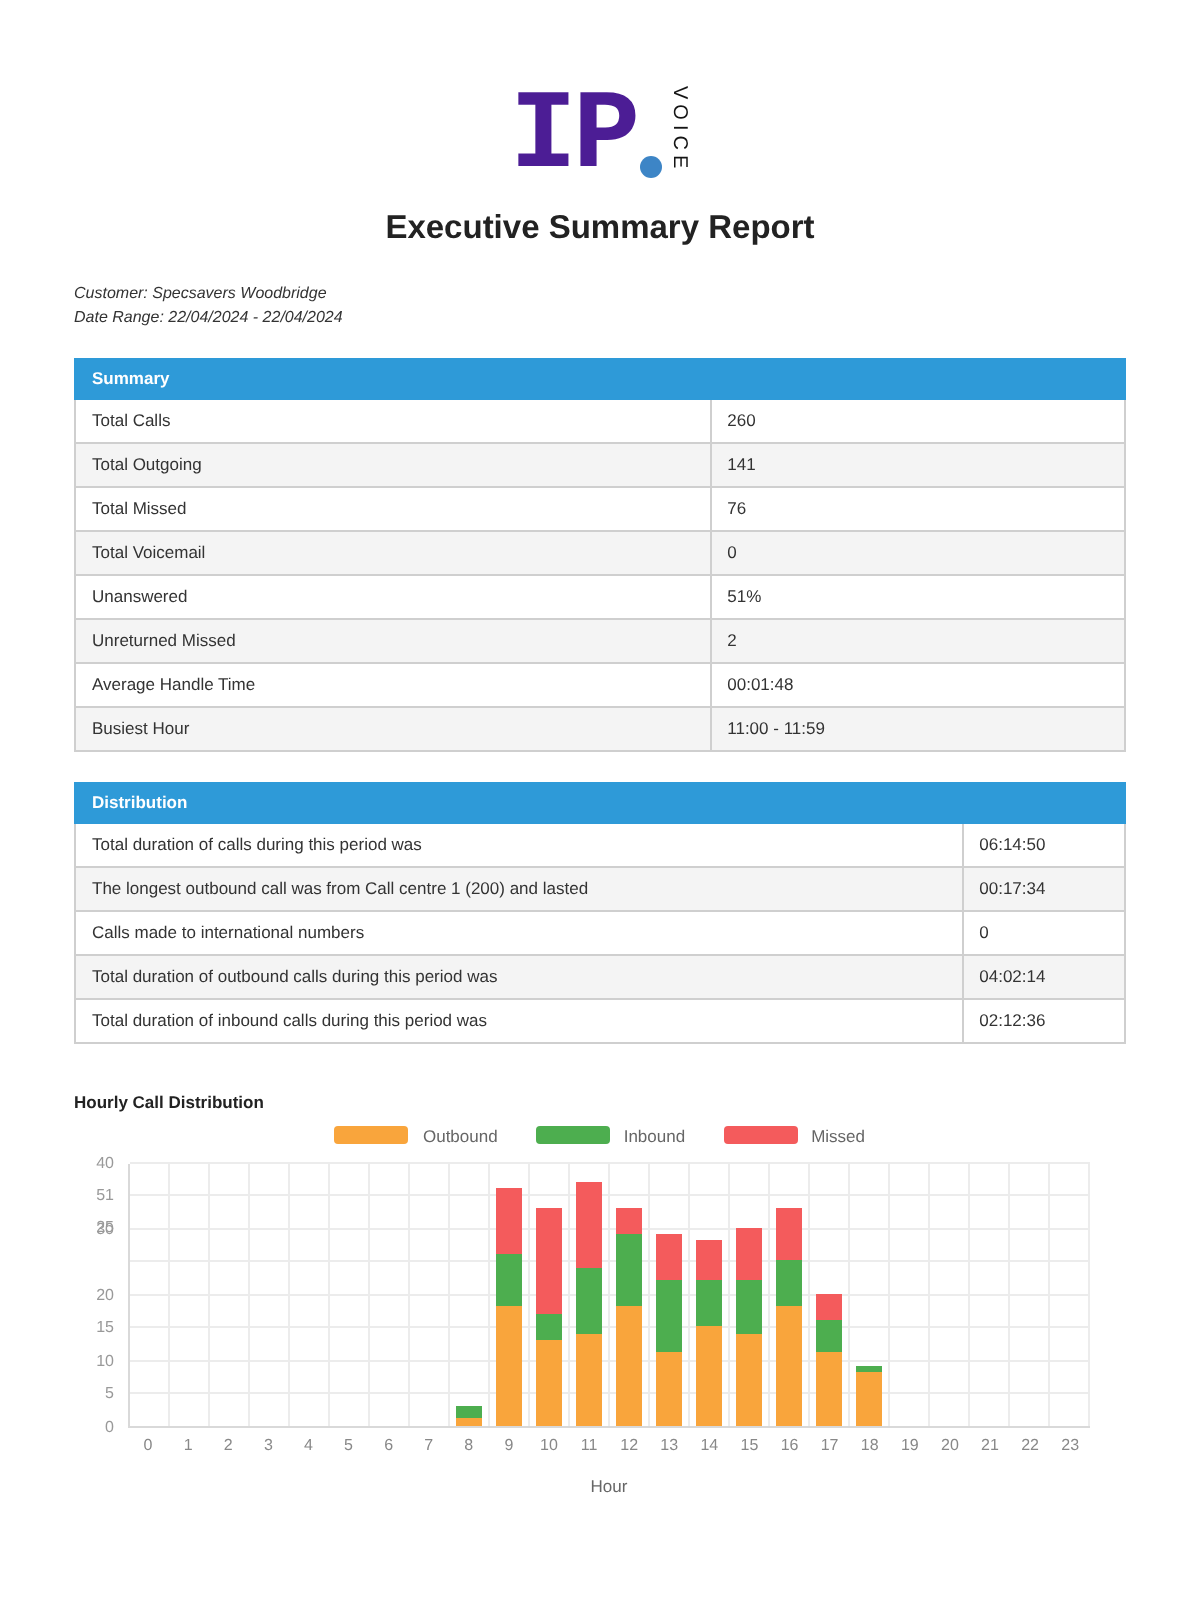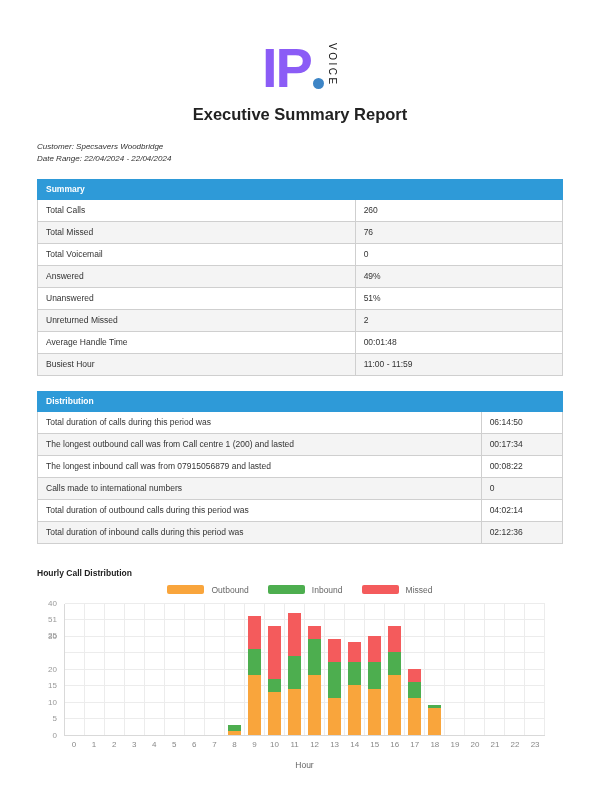--- a/index.html
+++ b/index.html
@@ -3,21 +3,21 @@
 <meta charset="utf-8">
 <style>
   * { box-sizing: border-box; }
   body { margin:0; background:#ffffff; }
   .page {
     width:600px; height:812px; background:#fff; position:relative;
     font-family:"Liberation Sans", sans-serif; color:#333; overflow:hidden;
   }
   
   .logo { display:flex; justify-content:center; align-items:flex-end; padding-top:28px; height:90px; }
-  .logo-ip { font-size:56px; font-weight:700; letter-spacing:-2px; line-height:0.76; color:#8b5cf6; }
+  .logo-ip { font-size:56px; font-weight:700; letter-spacing:-2px; line-height:0.76; color:#4c1d95;font-family:Liberation Mono, monospace; }
   .logo-dot { width:11px; height:11px; border-radius:50%; display:inline-block; margin:0 3px 1px 2px; }
   .logo-voice { writing-mode:vertical-rl; font-size:10px; font-weight:500; letter-spacing:2.5px;
     color:#141414; height:46px; margin-bottom:1px; }
   
   .page-title { font-size:16.5px; font-weight:700; color:#222; text-align:center; margin:15px 0 16px; }
   .meta { margin:17px 0 0 37px; font-size:8px; color:#333; line-height:1.55;font-style:italic; }
   
   table { width:526px; margin-left:37px; border-collapse:collapse; font-size:8.5px; table-layout:fixed; }
   table.summary-table { margin-top:13px; }
   table.obs-table { margin-top:15px; }
@@ -76,30 +76,30 @@
         <th>Summary</th>
         <th class="spacer-th"></th>
       </tr>
     </thead>
     <tbody>
         <tr>
           <td>Total Calls</td>
           <td>260</td>
         </tr>
         <tr>
+          <td>Total Outgoing</td>
+          <td>141</td>
+        </tr>
+        <tr>
           <td>Total Missed</td>
           <td>76</td>
         </tr>
         <tr>
           <td>Total Voicemail</td>
           <td>0</td>
-        </tr>
-        <tr>
-          <td>Answered</td>
-          <td>49%</td>
         </tr>
         <tr>
           <td>Unanswered</td>
           <td>51%</td>
         </tr>
         <tr>
           <td>Unreturned Missed</td>
           <td>2</td>
         </tr>
         <tr>
@@ -125,24 +125,20 @@
       </tr>
     </thead>
     <tbody>
         <tr>
           <td>Total duration of calls during this period was</td>
           <td>06:14:50</td>
         </tr>
         <tr>
           <td>The longest outbound call was from Call centre 1 (200) and lasted</td>
           <td>00:17:34</td>
-        </tr>
-        <tr>
-          <td>The longest inbound call was from 07915056879 and lasted</td>
-          <td>00:08:22</td>
         </tr>
         <tr>
           <td>Calls made to international numbers</td>
           <td>0</td>
         </tr>
         <tr>
           <td>Total duration of outbound calls during this period was</td>
           <td>04:02:14</td>
         </tr>
         <tr>

